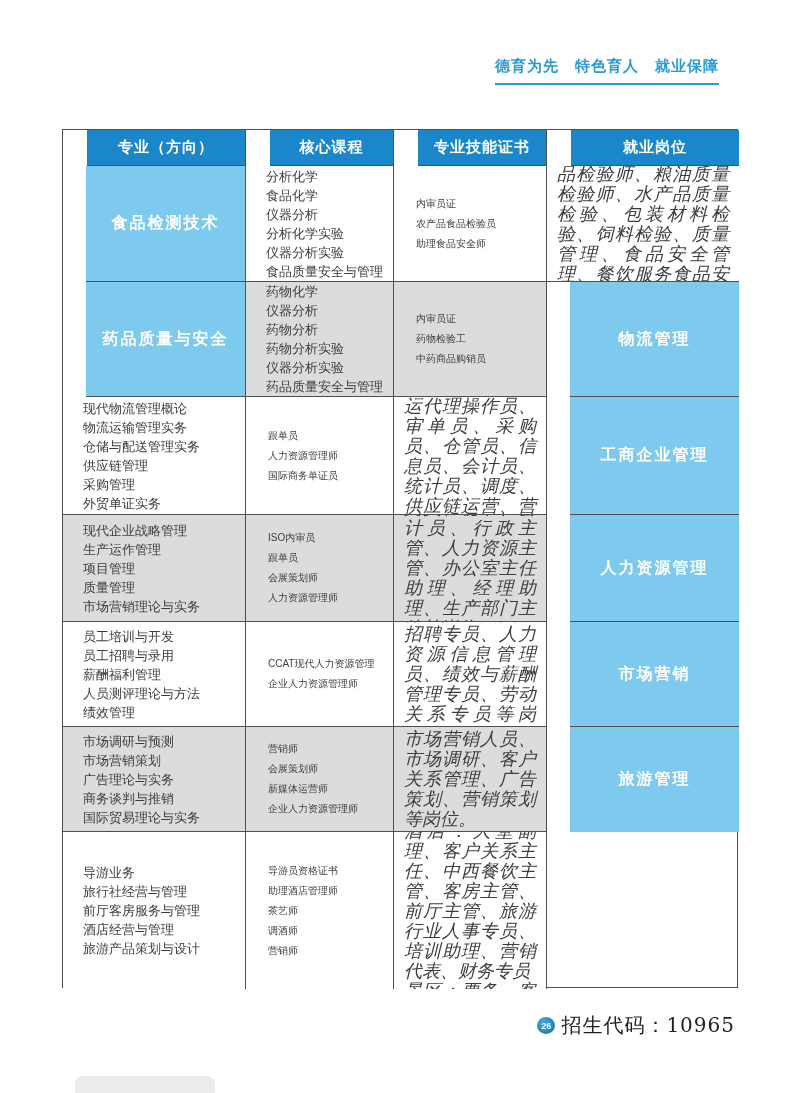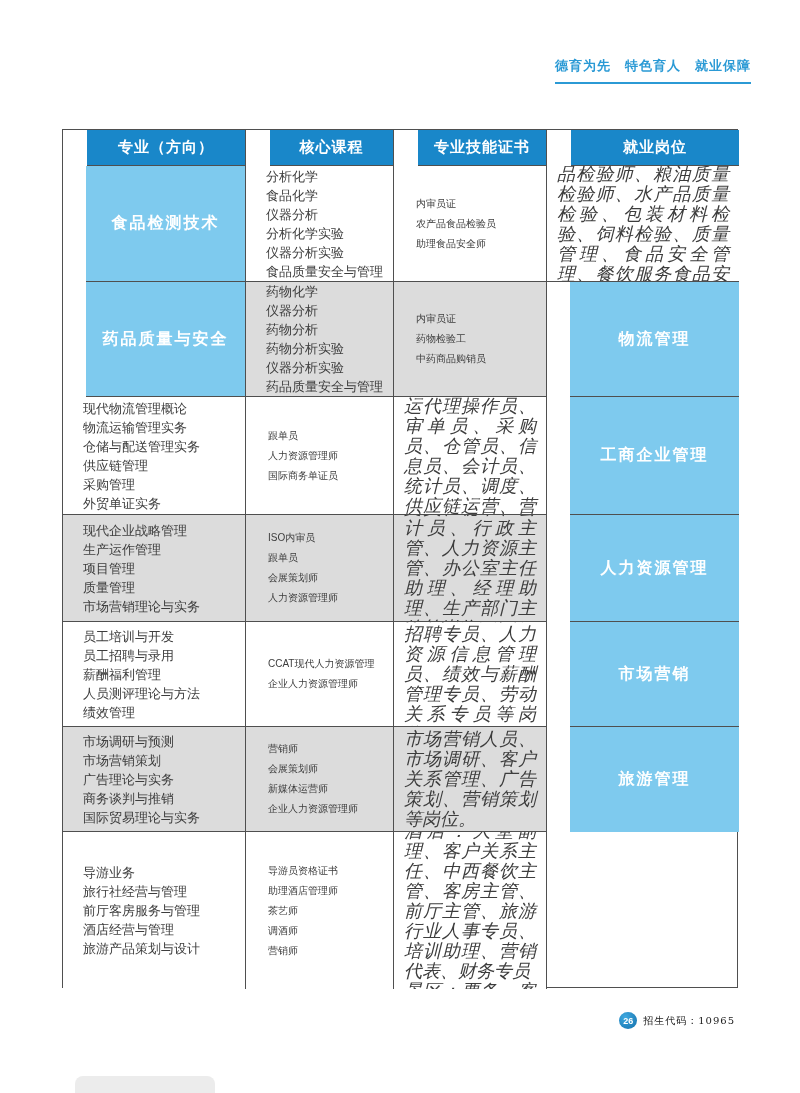--- a/index.html
+++ b/index.html
@@ -3,22 +3,22 @@
 <meta charset="utf-8">
 <style>
   html,body{margin:0;padding:0;}
   body{
     width:800px;height:1093px;position:relative;background:#ffffff;
     font-family:"Liberation Sans","DejaVu Sans",sans-serif;
     overflow:hidden;
   }
   
   .slogan{
-    position:absolute;top:57px;right:49px;
-    color:#2b9ad5;font-size:13px;font-weight:bold;letter-spacing:1px;
+    position:absolute;top:57px;right:81px;
+    color:#2b9ad5;font-size:15px;font-weight:bold;letter-spacing:1px;
     padding-bottom:7px;border-bottom:2px solid #2b9ad5;
     white-space:pre;
   }
   
   .tbl{
     position:absolute;left:62px;top:129px;width:676px;height:859px;
     display:grid;
     grid-template-columns:183px 148px 153px 192px;
     grid-template-rows:36px 116px 115px 118px 107px 105px 105px 157px;
     border:1px solid #4f4f4f;
@@ -55,21 +55,21 @@
     display:flex;align-items:center;gap:6px;
   }
   .page-badge{
     width:18px;height:17px;border-radius:50%;
     background:radial-gradient(circle at 35% 30%, #3fa9e0, #1470ab);
     color:#ffffff;font-size:9px;font-weight:bold;
     display:flex;align-items:center;justify-content:center;
   }
   .footer-label{
     font-family:"DejaVu Serif","Liberation Serif",serif;
-    font-size:10px;color:#222222;letter-spacing:1px;
+    font-size:20px;color:#222222;letter-spacing:1px;
   }
   
   .page-edge{
     position:absolute;left:75px;bottom:0;width:140px;height:17px;
     background:#ececec;border-radius:8px 8px 0 0;
   }
 </style>
 </head>
 <body>
 

